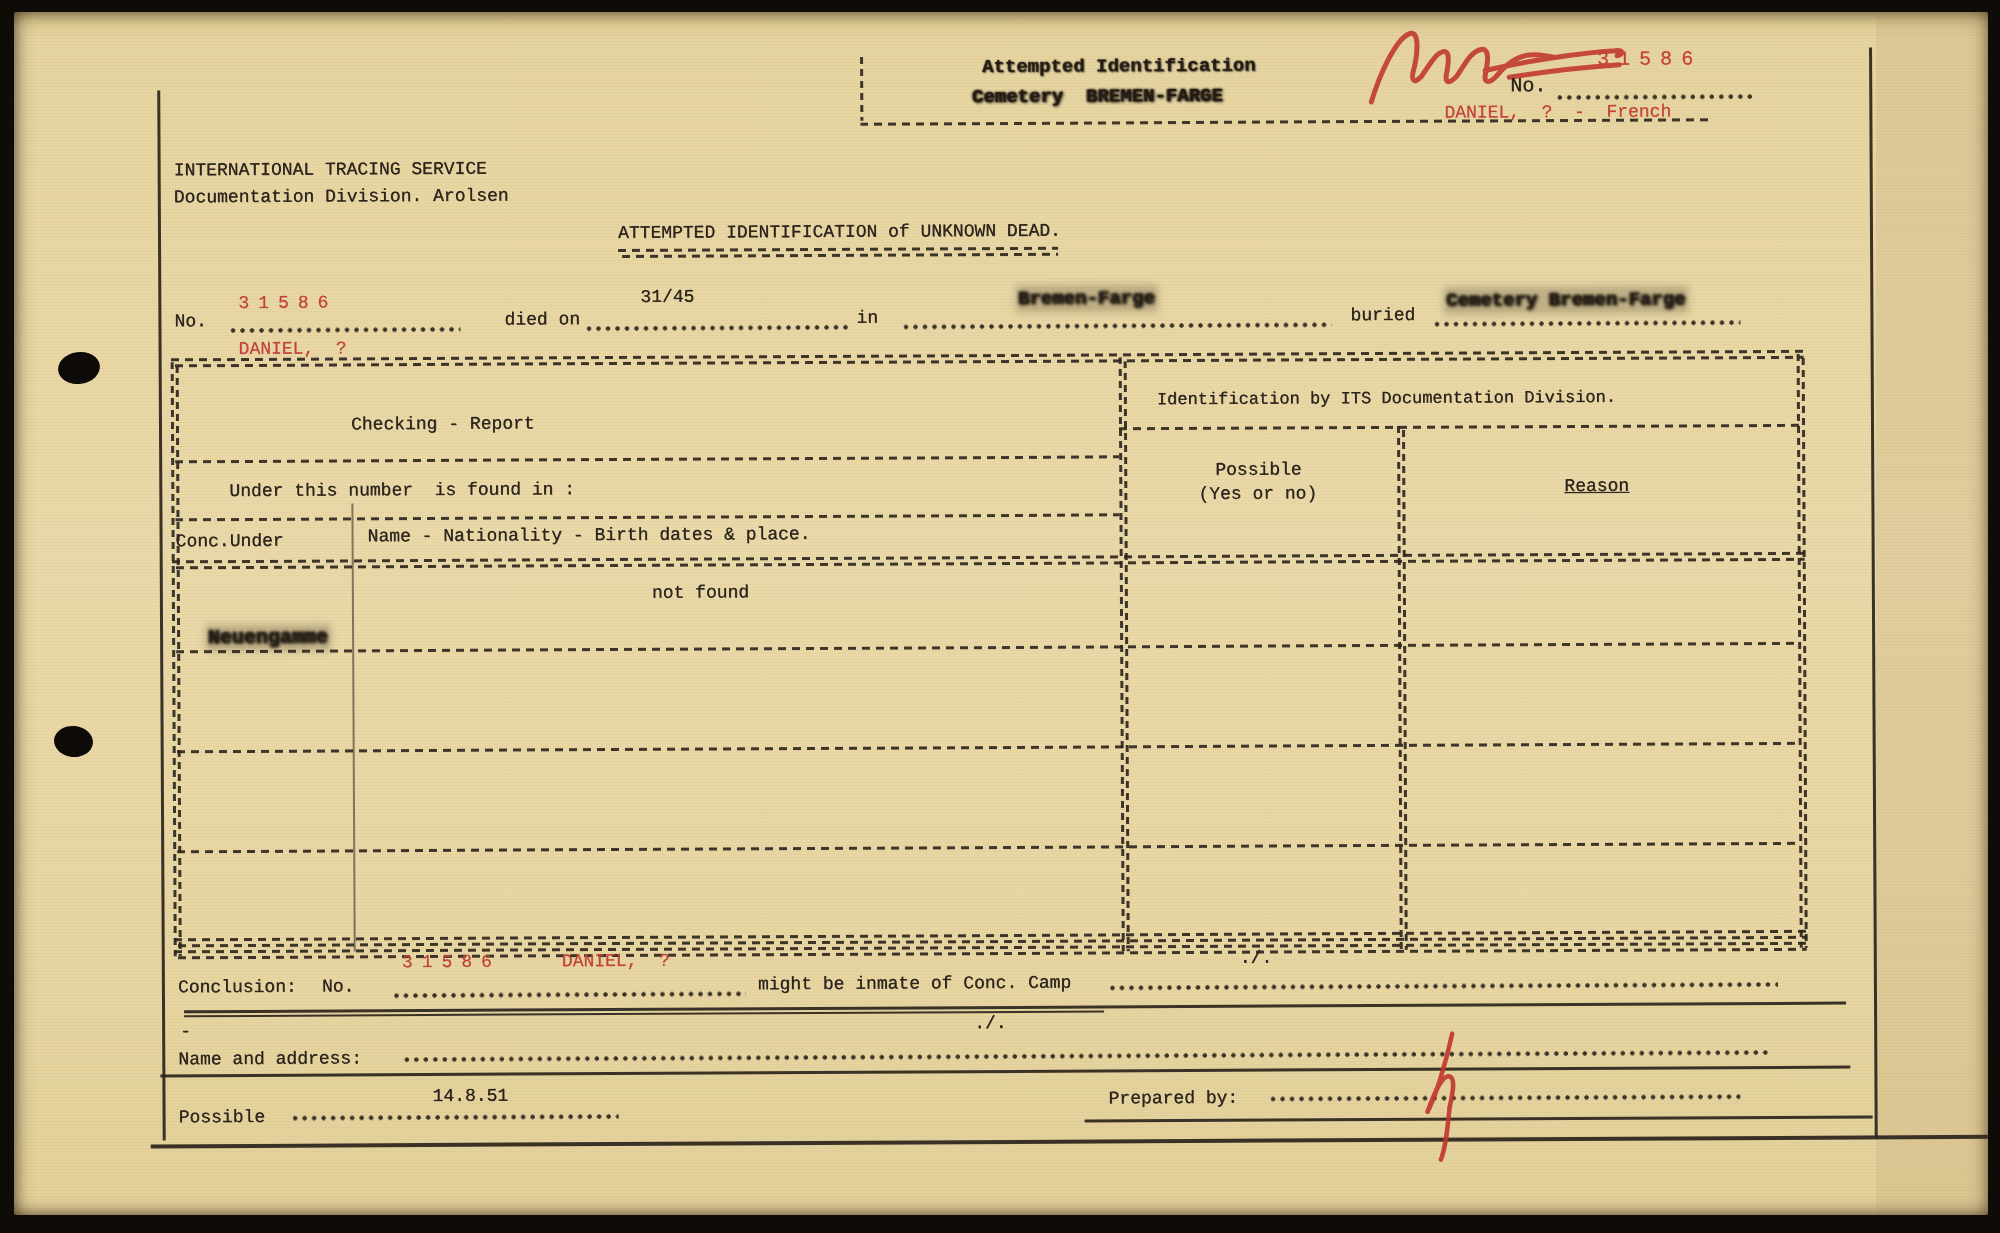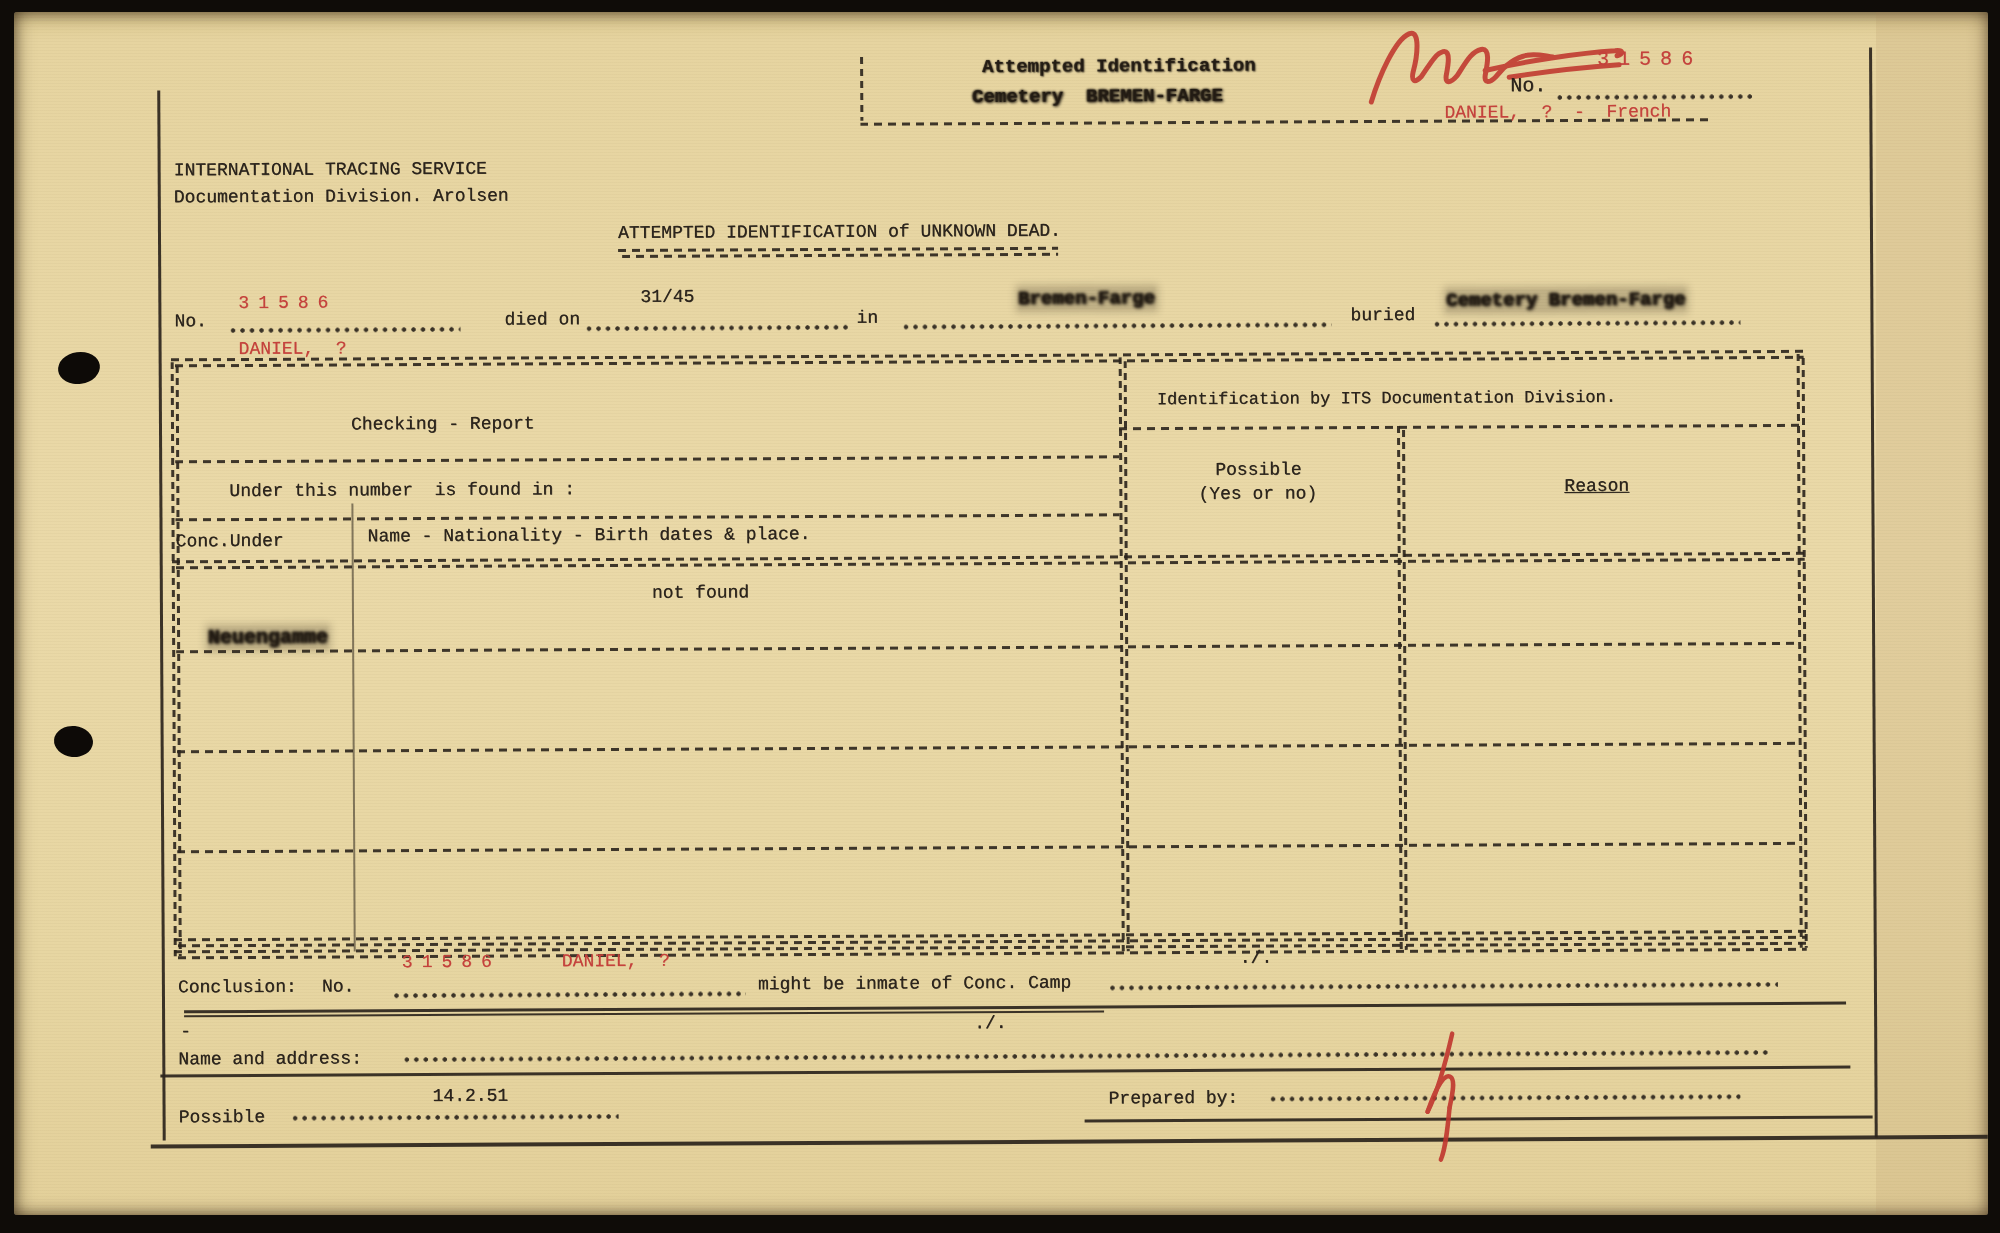--- a/index.html
+++ b/index.html
@@ -171,21 +171,21 @@
   <div class="solid" style="left:182px;top:1011px;width:920px;height:2px;"></div>
 
   <div class="t" style="left:178px;top:1016px;">-</div>
   <div class="t" style="left:972px;top:1012px;">./.</div>
 
   <div class="t" style="left:176px;top:1044px;">Name and address:</div>
   <div class="dots" style="left:402px;top:1054px;width:1366px;"></div>
   <div class="solid" style="left:158px;top:1070px;width:1690px;height:3px;"></div>
 
   <div class="t" style="left:176px;top:1102px;">Possible</div>
-  <div class="t" style="left:430px;top:1082px;">14.2.51</div>
+  <div class="t" style="left:430px;top:1082px;">14.8.51</div>
   <div class="dots" style="left:290px;top:1112px;width:326px;"></div>
 
   <div class="t" style="left:1106px;top:1088px;">Prepared by:</div>
   <div class="dots" style="left:1268px;top:1098px;width:470px;"></div>
   <div class="solid" style="left:1082px;top:1120px;width:788px;height:3px;"></div>
 
   <svg style="left:1398px;top:1028px;" width="90" height="140" viewBox="0 0 90 140">
     <g fill="none" stroke="#c0362e" stroke-width="4.5" stroke-linecap="round" opacity="0.9">
       <path d="M52,8 C45,38 35,70 27,86"></path>
       <path d="M27,86 C36,60 45,46 51,52 C55,57 51,72 49,82"></path>

